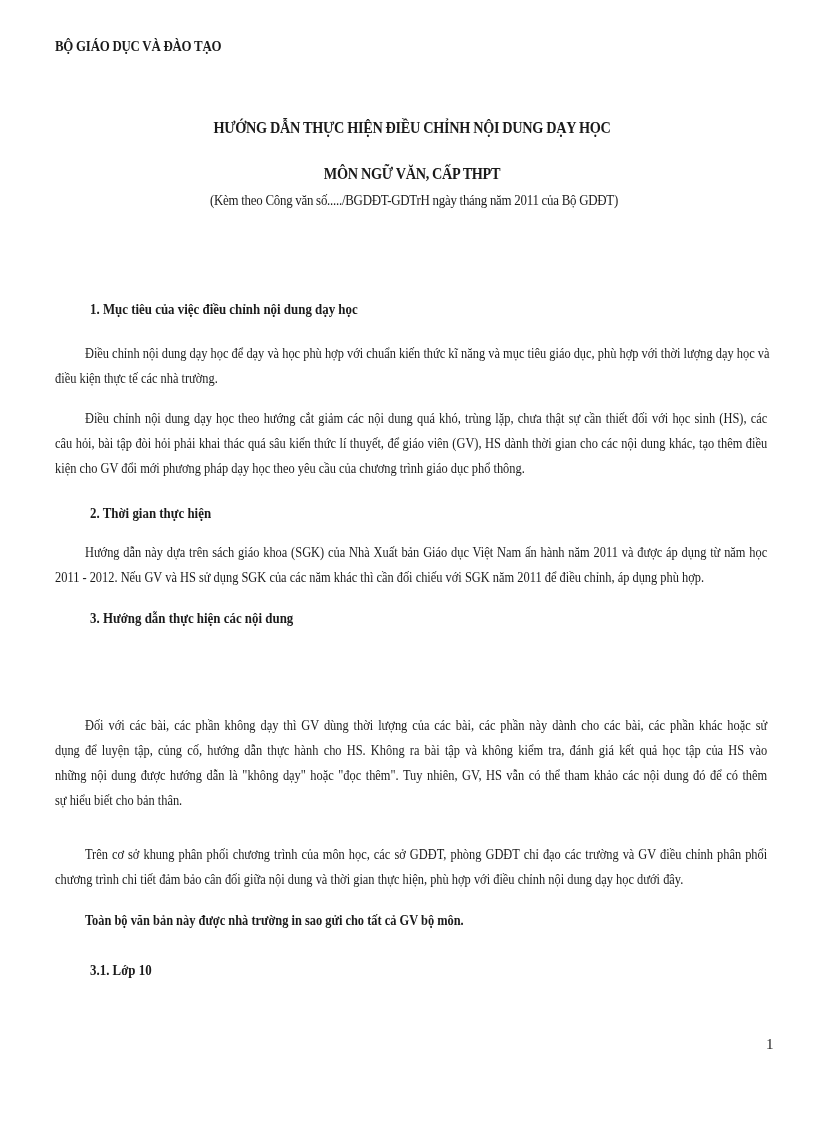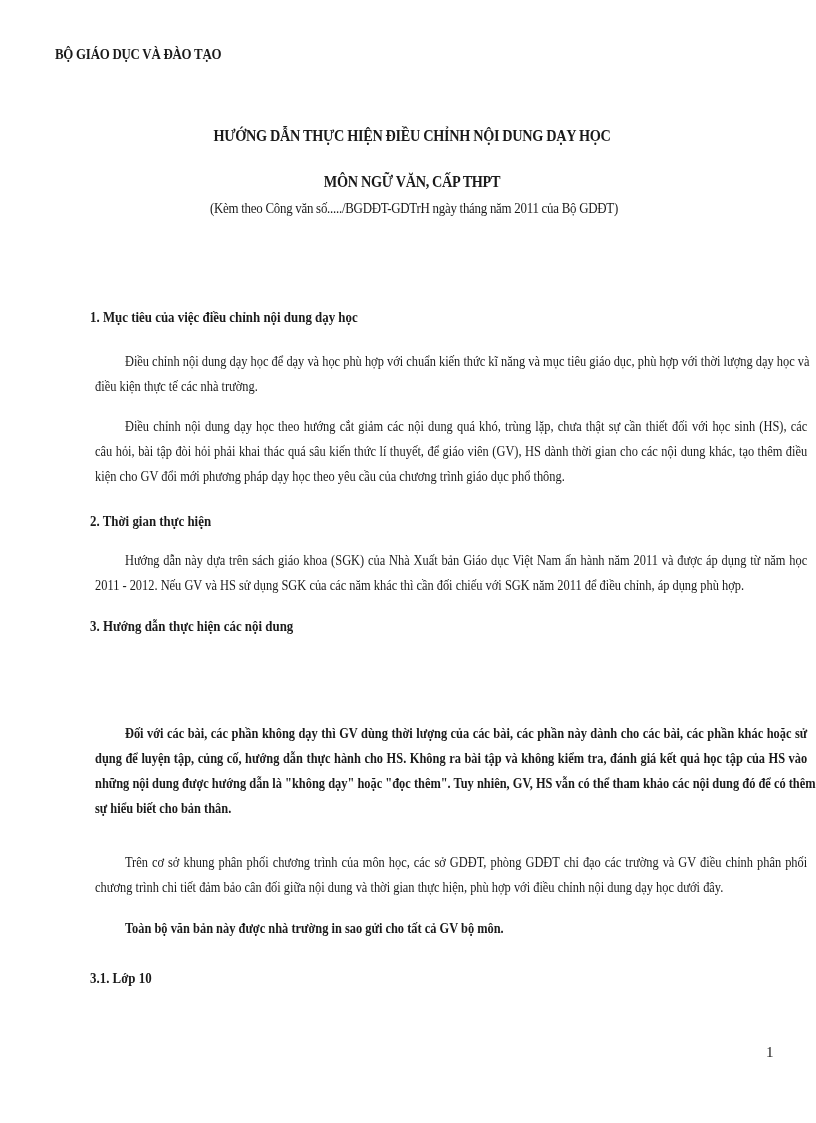--- a/index.html
+++ b/index.html
@@ -10,21 +10,21 @@
     body {
       width: 816px;
       height: 1123px;
       position: relative;
       overflow: hidden;
       font-family: "Liberation Serif", "DejaVu Serif", serif;
       color: #1a1a1a;
     }
     .page {
       position: absolute;
-      left: 0; top: 8px;
+      left: 0; top: 0;
       width: 816px;
       height: 803px;
     }
     .agency {
       position: absolute;
       left: 55px;
       top: 38px;
       font-size: 15px;
       font-weight: bold;
       letter-spacing: -0.3px;
@@ -72,21 +72,20 @@
       transform-origin: left center;
       white-space: nowrap;
     }
     .para {
       position: absolute;
       left: 55px;
       width: 712px;
       font-size: 14.5px;
       line-height: 25px;
       text-align: justify;
-      margin-left: 40px;
     }
     .para .line {
       display: block;
       white-space: nowrap;
       transform: scaleX(0.855);
       transform-origin: left center;
       width: 833px;
       text-align: justify;
       text-align-last: justify;
     }
@@ -126,21 +125,21 @@
     <span class="line last">kiện cho GV đổi mới phương pháp dạy học theo yêu cầu của chương trình giáo dục phổ thông.</span>
   </div>
 
   <div class="heading" style="top:505px;">2. Thời gian thực hiện</div>
   <div class="para" style="top:540px;">
     <span class="line first">Hướng dẫn này dựa trên sách giáo khoa (SGK) của Nhà Xuất bản Giáo dục Việt Nam ấn hành năm 2011 và được áp dụng từ năm học</span>
     <span class="line last">2011 - 2012. Nếu GV và HS sử dụng SGK của các năm khác thì cần đối chiếu với SGK năm 2011 để điều chỉnh, áp dụng phù hợp.</span>
   </div>
 
   <div class="heading" style="top:610px;">3. Hướng dẫn thực hiện các nội dung</div>
-  <div class="para" style="top:713px;font-weight:bold;">
+  <div class="para" style="top:713px;">
     <span class="line first">Đối với các bài, các phần không dạy thì GV dùng thời lượng của các bài, các phần này dành cho các bài, các phần khác hoặc sử</span>
     <span class="line">dụng để luyện tập, củng cố, hướng dẫn thực hành cho HS. Không ra bài tập và không kiểm tra, đánh giá kết quả học tập của HS vào</span>
     <span class="line">những nội dung được hướng dẫn là "không dạy" hoặc "đọc thêm". Tuy nhiên, GV, HS vẫn có thể tham khảo các nội dung đó để có thêm</span>
     <span class="line last">sự hiểu biết cho bản thân.</span>
   </div>
   <div class="para" style="top:842px;">
     <span class="line first">Trên cơ sở khung phân phối chương trình của môn học, các sở GDĐT, phòng GDĐT chỉ đạo các trường và GV điều chỉnh phân phối</span>
     <span class="line last">chương trình chi tiết đảm bảo cân đối giữa nội dung và thời gian thực hiện, phù hợp với điều chỉnh nội dung dạy học dưới đây.</span>
   </div>
   <div class="para" style="top:908px;font-weight:bold;">

